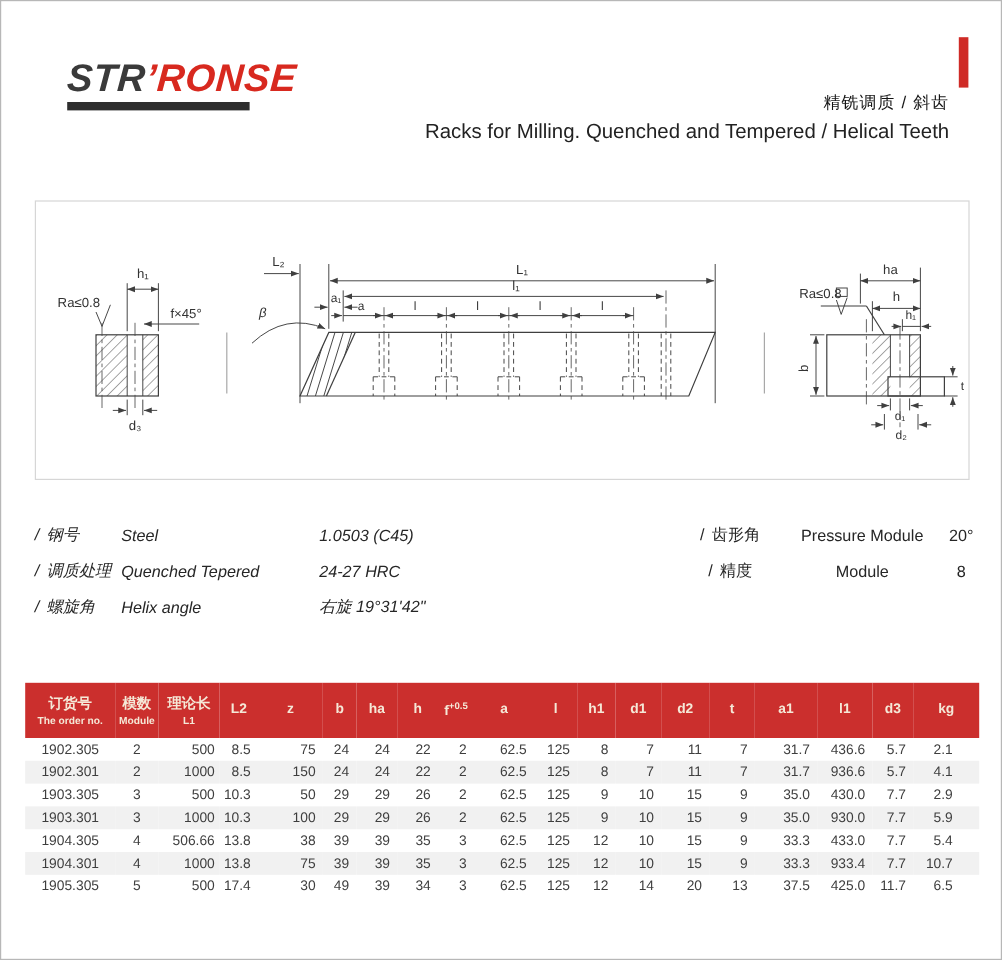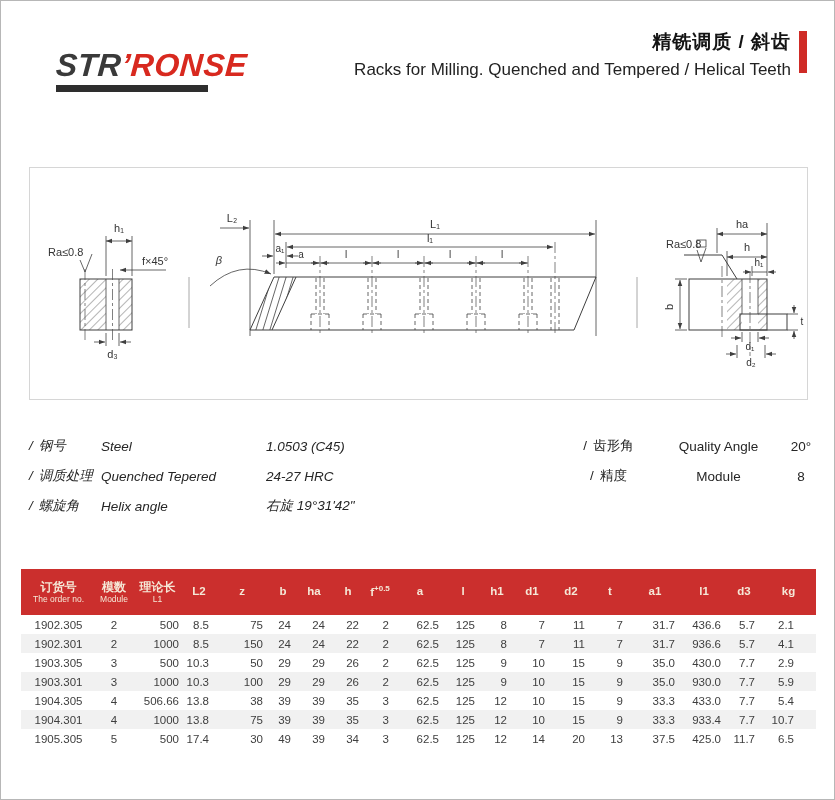--- a/index.html
+++ b/index.html
@@ -8,21 +8,21 @@
     border:1px solid #b7b7b7;box-sizing:border-box;overflow:hidden;
     font-family:"Liberation Sans","DejaVu Sans",sans-serif;color:#2b2b2b;
   }
   
   .logo{position:absolute;left:55px;top:48px;font-size:32px;font-weight:800;
         font-style:italic;letter-spacing:.5px;line-height:1;transform:skewX(-4deg);}
   .logo .dark{color:#3a3a3a;}
   .logo .red{color:#d8291f;}
   .logo-bar{position:absolute;left:55px;top:84px;width:152px;height:7px;background:#2e2e2e;}
   .title-block{position:absolute;right:43px;top:28px;text-align:right;}
-  .title-zh{font-size:19px;font-weight:700;color:#141414;letter-spacing:1px;}
+  .title-zh{font-size:14px;font-weight:400;color:#141414;letter-spacing:1px;margin-top:48px;}
   .title-en{font-size:17px;color:#222;margin-top:5px;}
   .accent-bar{position:absolute;right:27px;top:30px;width:8px;height:42px;background:#cf2b26;}
   
   .drawing{position:absolute;left:28px;top:166px;width:779px;height:233px;
            border:1px solid #d6d6d6;box-sizing:border-box;background:#fff;}
   .drawing svg{display:block;}
   .ln{stroke:#3f3f3f;stroke-width:1;fill:none;}
   .tn{stroke:#3f3f3f;stroke-width:.8;fill:none;}
   .dsh{stroke:#3f3f3f;stroke-width:.8;fill:none;stroke-dasharray:4 3;}
   .cl{stroke:#4a4a4a;stroke-width:.7;fill:none;stroke-dasharray:11 3 3 3;}
@@ -37,21 +37,21 @@
   .specs-left .spec-row{grid-template-columns:72px 165px auto;}
   .specs-right{left:565px;top:430px;width:250px;}
   .specs-right .spec-row{grid-template-columns:85px 135px auto;text-align:center;}
   .spec-zh .slash{margin-right:6px;}
   
   .spec-table{position:absolute;left:20px;top:568px;width:795px;
               border-collapse:collapse;table-layout:fixed;font-size:11.5px;color:#3e3e3e;}
   .spec-table thead th{background:#cb2f2d;color:#f5e8d7;font-weight:700;height:42px;
               padding:2px 2px;vertical-align:middle;text-align:center;line-height:1.2;}
   .spec-table thead th .zh{font-size:12px;}
-  .spec-table thead th .en{font-size:8.5px;font-weight:400;display:block;}
+  .spec-table thead th .en{font-size:8.5px;font-weight:700;display:block;}
   .spec-table thead th sup{font-size:8px;}
   .spec-table tbody td{height:19px;padding:0 6px 0 0;text-align:right;white-space:nowrap;}
   .spec-table tbody td.c{text-align:center;padding:0;}
   .spec-table tbody td.r1{padding-right:4px;}
   .spec-table tbody td.rk{padding-right:22px;}
   .spec-table tbody tr:nth-child(even){background:#f1f1f1;}
 </style>
 </head>
 <body>
 
@@ -279,21 +279,21 @@
     <div class="spec-row">
       <span class="spec-zh"><span class="slash">/</span><span>螺旋角</span></span>
       <span class="spec-en">Helix angle</span>
       <span class="spec-val">右旋 19°31'42"</span>
     </div>
   </div>
 
   <div class="specs specs-right">
     <div class="spec-row">
       <span class="spec-zh"><span class="slash">/</span><span>齿形角</span></span>
-      <span class="spec-en">Quality Angle</span>
+      <span class="spec-en">Pressure Module</span>
       <span class="spec-val">20°</span>
     </div>
     <div class="spec-row">
       <span class="spec-zh"><span class="slash">/</span><span>精度</span></span>
       <span class="spec-en">Module</span>
       <span class="spec-val">8</span>
     </div>
   </div>
 
   <table class="spec-table">

